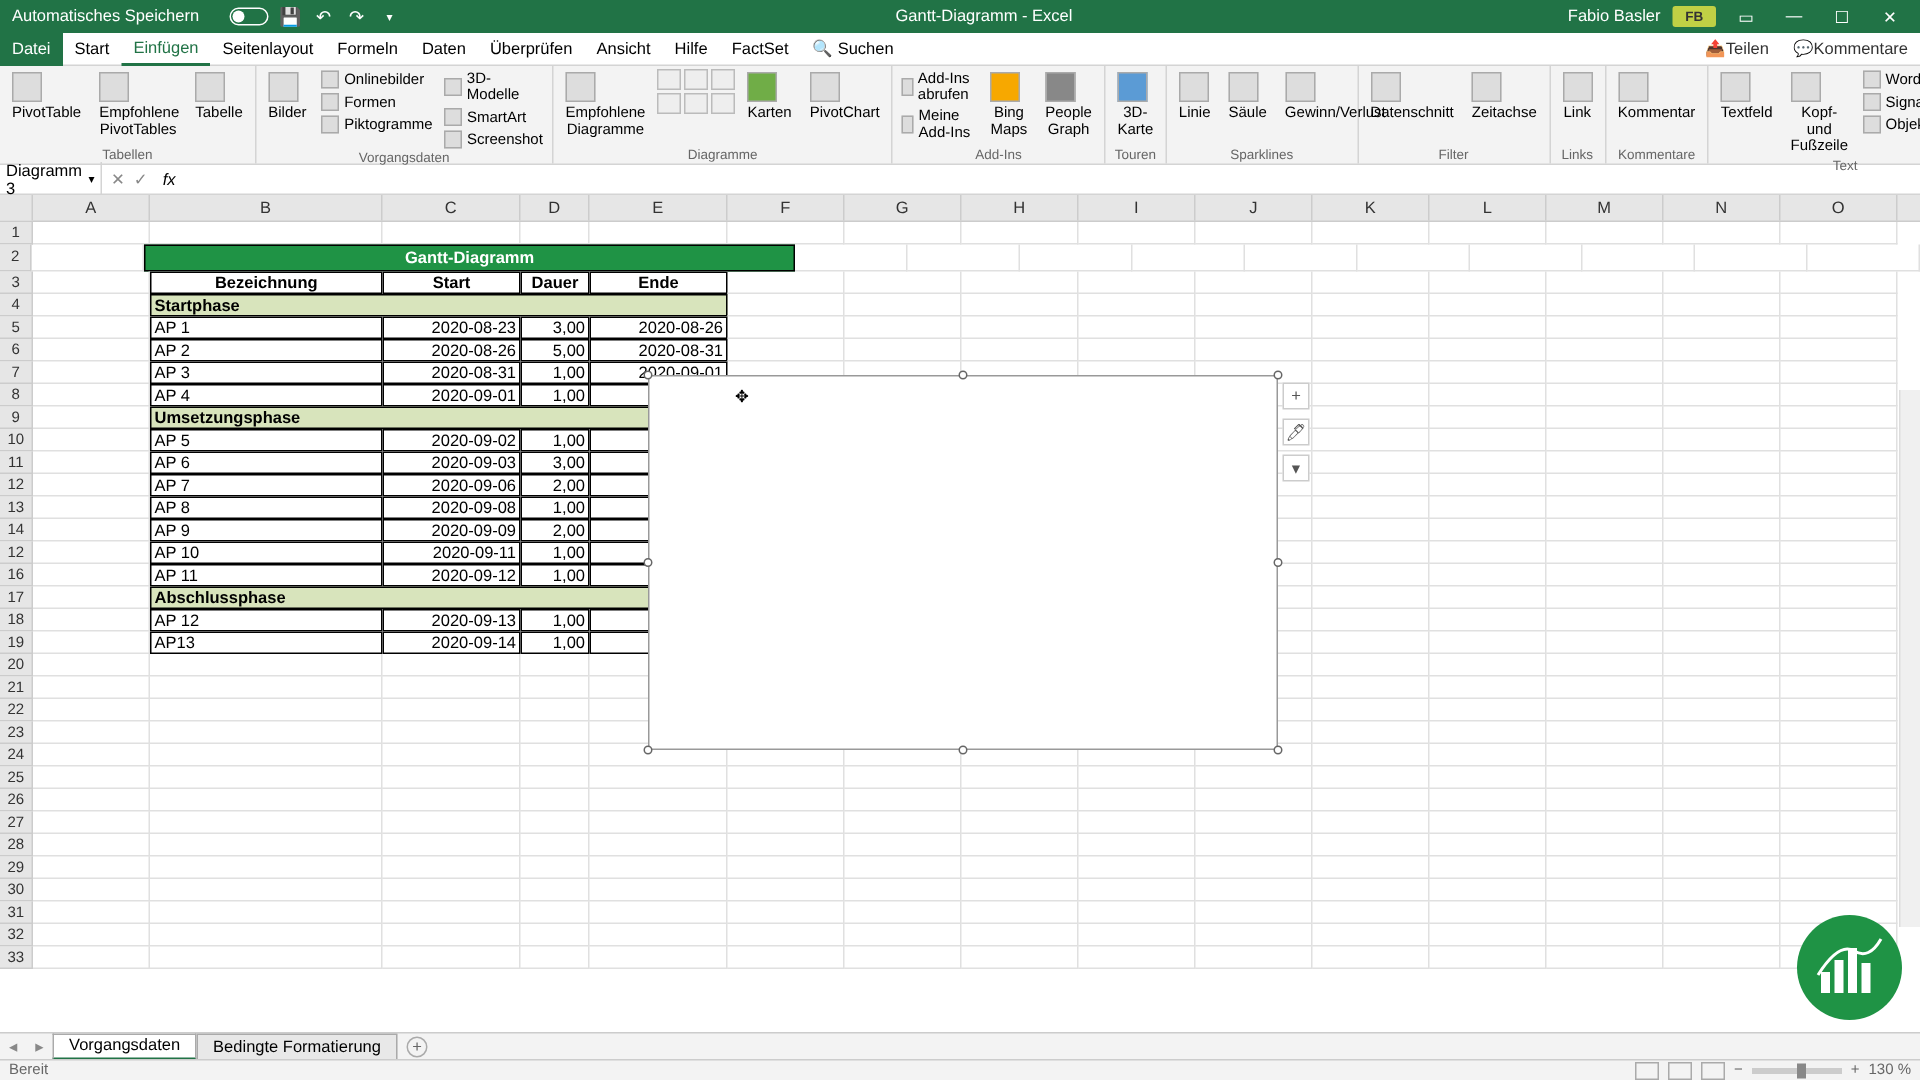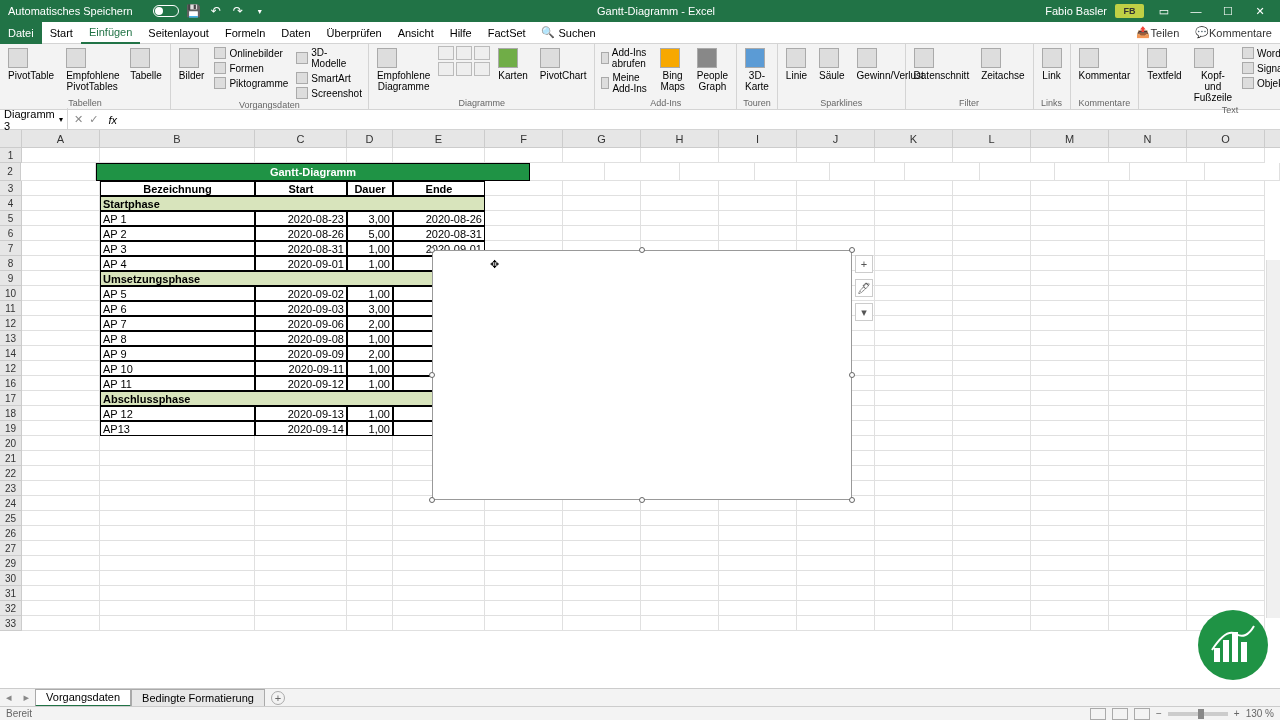--- a/index.html
+++ b/index.html
@@ -843,20 +843,38 @@
         <div class="cell cH"></div>
         <div class="cell cI"></div>
         <div class="cell cJ"></div>
         <div class="cell cK"></div>
         <div class="cell cL"></div>
         <div class="cell cM"></div>
         <div class="cell cN"></div>
         <div class="cell cO"></div>
       </div>
       <div class="row">
+        <div class="row-h">28</div>
+        <div class="cell cA"></div>
+        <div class="cell cB"></div>
+        <div class="cell cC"></div>
+        <div class="cell cD"></div>
+        <div class="cell cE"></div>
+        <div class="cell cF"></div>
+        <div class="cell cG"></div>
+        <div class="cell cH"></div>
+        <div class="cell cI"></div>
+        <div class="cell cJ"></div>
+        <div class="cell cK"></div>
+        <div class="cell cL"></div>
+        <div class="cell cM"></div>
+        <div class="cell cN"></div>
+        <div class="cell cO"></div>
+      </div>
+      <div class="row">
         <div class="row-h">29</div>
         <div class="cell cA"></div>
         <div class="cell cB"></div>
         <div class="cell cC"></div>
         <div class="cell cD"></div>
         <div class="cell cE"></div>
         <div class="cell cF"></div>
         <div class="cell cG"></div>
         <div class="cell cH"></div>
         <div class="cell cI"></div>

